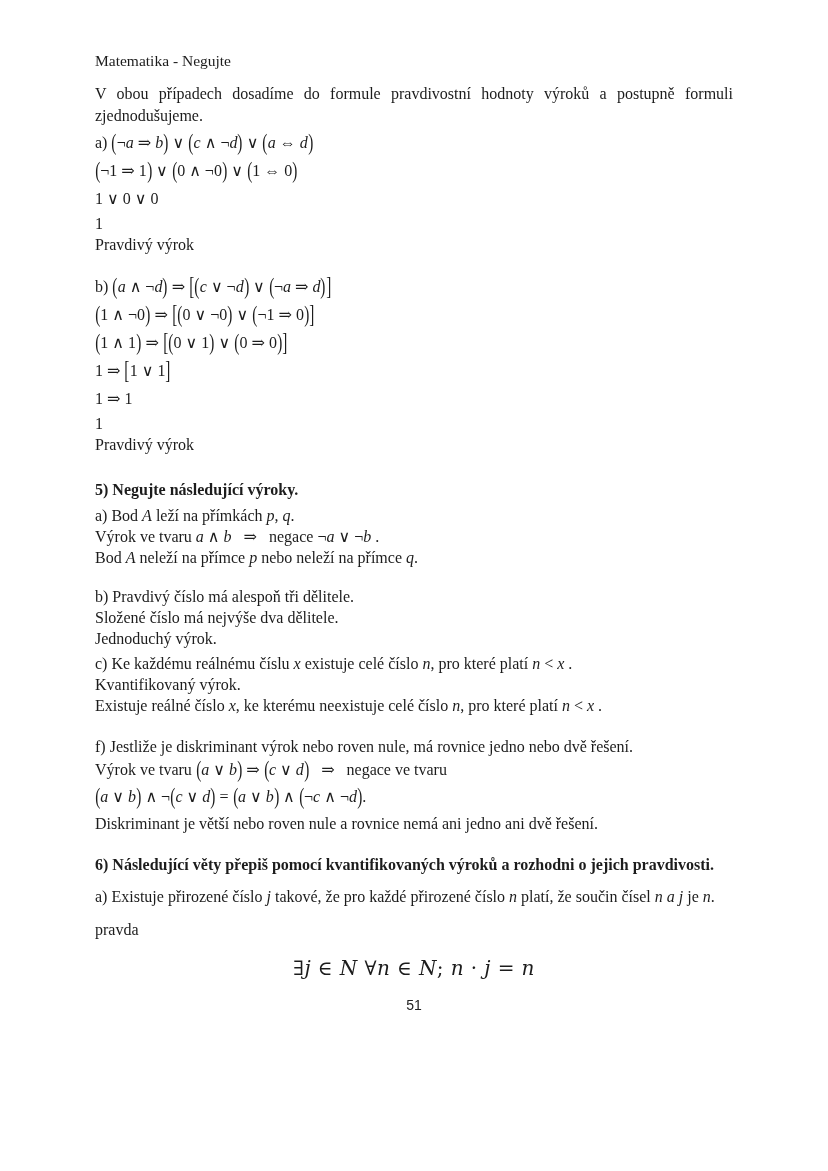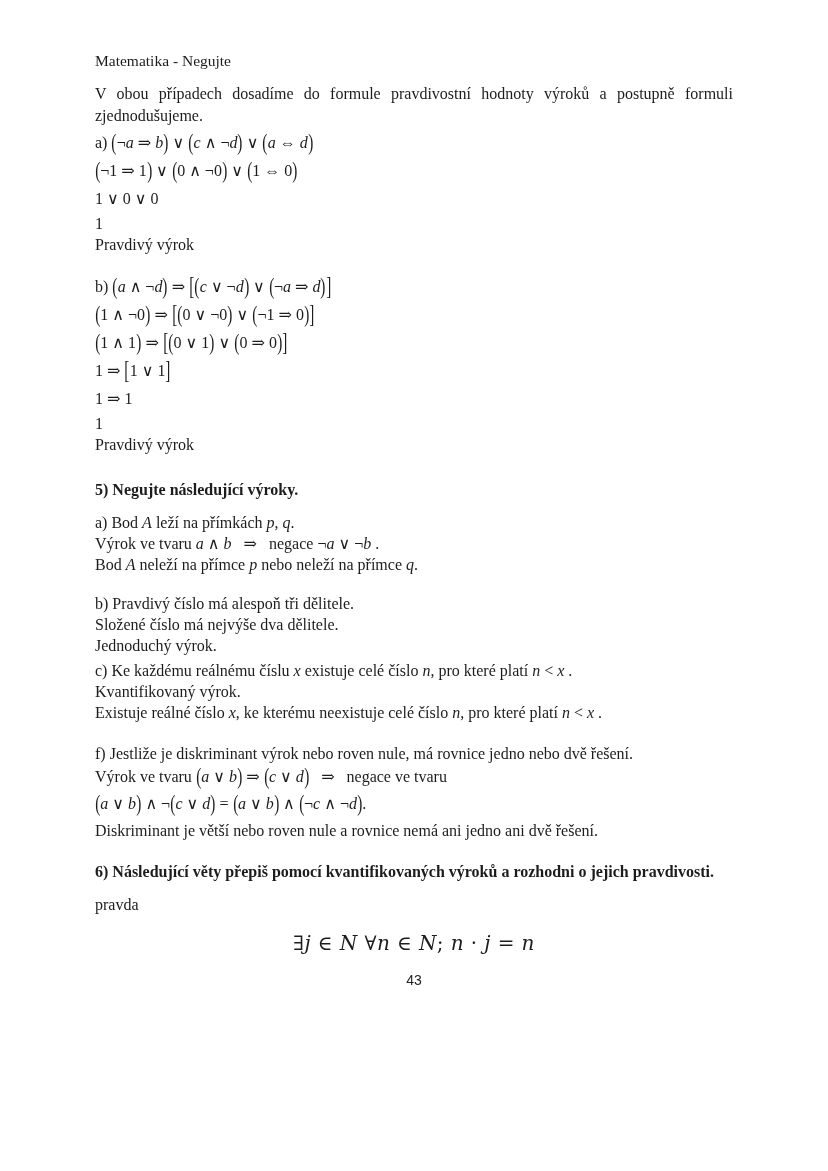--- a/index.html
+++ b/index.html
@@ -11,21 +11,21 @@
   }
   .hdr{line-height:18px;font-size:15.5px;}
   .intro{margin-top:35px;}
   .para{line-height:22px;text-align:justify;margin-top:13px;}
   .line{line-height:21px;white-space:nowrap;}
   .line.fm{line-height:28px;}
   .line.tall{line-height:26px;}
   .blk-a{margin-top:2px;}
   .blk-b{margin-top:18px;}
   .h5{margin-top:24px;font-weight:bold;line-height:21px;}
-  .p5a{margin-top:12px;}
+  .p5a{margin-top:5px;}
   .p5b{margin-top:18px;}
   .p5c{margin-top:4px;}
   .pf{margin-top:20px;}
   .h6{margin-top:17px;font-weight:bold;line-height:22px;text-align:justify;white-space:normal;}
   .p6a{margin-top:9px;}
   .p6a .line{line-height:23px;white-space:normal;text-align:justify;}
   .answer{margin-top:13px;}
   .formula-center{
     margin-top:17px;text-align:center;
     font-family:"DejaVu Serif","Liberation Serif",serif;font-size:20px;letter-spacing:.4px;
@@ -82,20 +82,23 @@
     </div>
   <div class="pf">
       <div class="line"><span class="pre">f) </span><span class="t">Jestliže je diskriminant výrok nebo roven nule, má rovnice jedno nebo dvě řešení.</span></div>
       <div class="line tall"><span class="m">Výrok ve tvaru <span class="fn">(</span><i>a</i> ∨ <i>b</i><span class="fn">)</span> ⇒ <span class="fn">(</span><i>c</i> ∨ <i>d</i><span class="fn">)</span>  ⇒  negace ve tvaru</span></div>
       <div class="line fm"><span class="m"><span class="fn">(</span><i>a</i> ∨ <i>b</i><span class="fn">)</span> ∧ ¬<span class="fn">(</span><i>c</i> ∨ <i>d</i><span class="fn">)</span> = <span class="fn">(</span><i>a</i> ∨ <i>b</i><span class="fn">)</span> ∧ <span class="fn">(</span>¬<i>c</i> ∧ ¬<i>d</i><span class="fn">)</span>.</span></div>
       <div class="line tall"><span class="t">Diskriminant je větší nebo roven nule a rovnice nemá ani jedno ani dvě řešení.</span></div>
     </div>
 
   <div class="h6">6) Následující věty přepiš pomocí kvantifikovaných výroků a rozhodni o jejich pravdivosti.</div>
 
+  <div class="p6a">
+      <div class="line"><span class="pre">a) </span><span class="m">Existuje přirozené číslo <i>j</i> takové, že pro každé přirozené číslo <i>n</i> platí, že součin čísel <i>n</i> <i>a</i> <i>j</i> je <i>n</i>.</span></div>
+    </div>
 
   <div class="answer">pravda</div>
 
   <div class="formula-center">∃<i>j</i> ∈ <i>N</i> ∀<i>n</i> ∈ <i>N</i>; <i>n</i> · <i>j</i> = <i>n</i></div>
 
-  <div class="pageno">43</div>
+  <div class="pageno">51</div>
 
 </div>
 
 </body></html>

